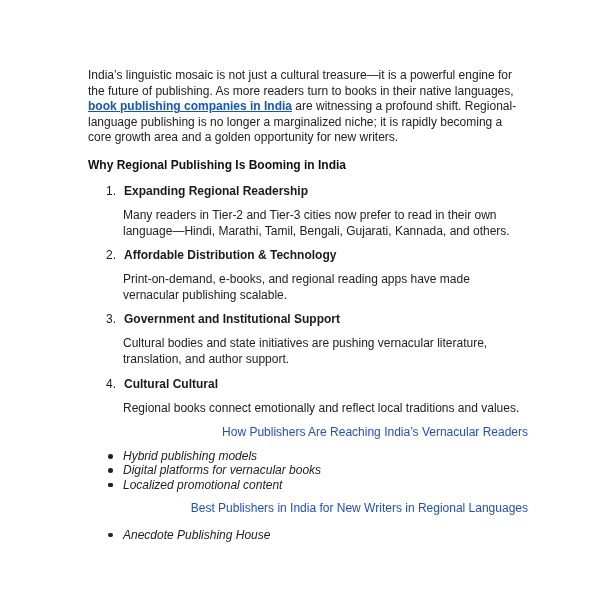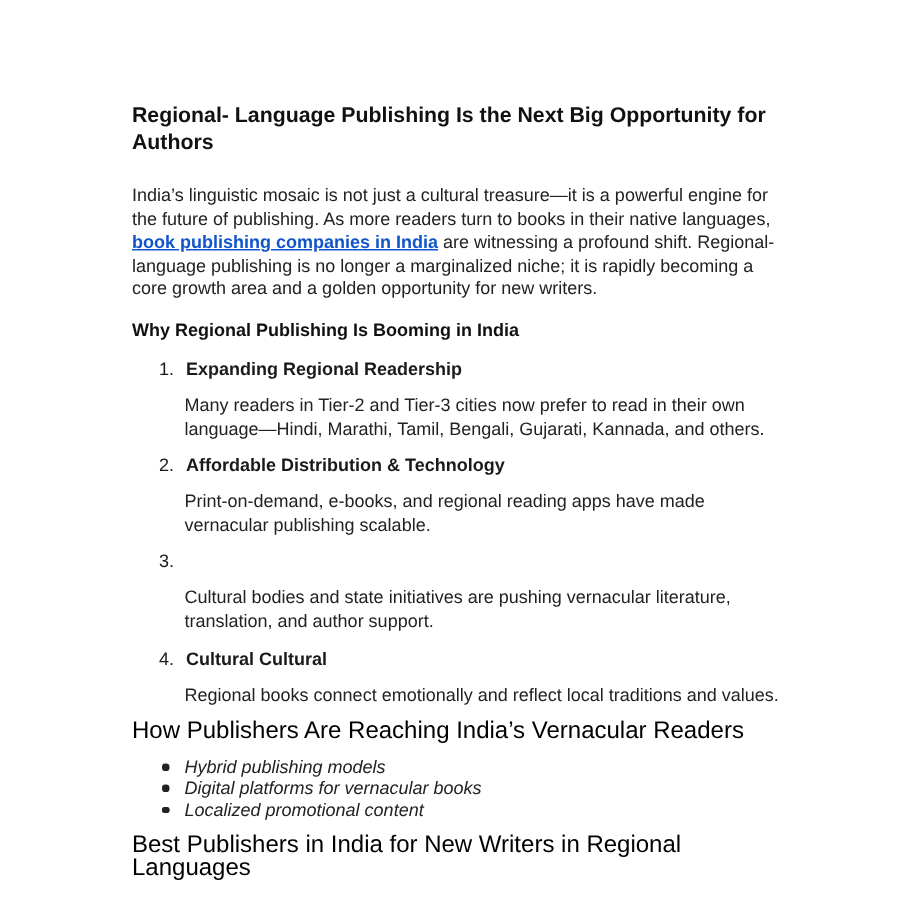--- a/index.html
+++ b/index.html
@@ -14,33 +14,32 @@
   .p { font-size: 12px; line-height: 15.6px; margin: 0 0 12px 0; color: #222; }
   .link { color: #1155cc; font-weight: bold; text-decoration: underline; }
   .h2 { font-weight: bold; font-size: 12px; line-height: 15px; margin: 0 0 11px 0; color: #111; }
   .olist { margin: 0; padding: 0; list-style: none; }
   .oitem { margin: 0 0 0 0; }
   .ohead { display: flex; font-size: 12px; line-height: 15px; margin-bottom: 9px; }
   .onum { width: 36px; text-align: right; padding-right: 0; box-sizing: border-box; }
   .onum span { display: inline-block; width: 18px; text-align: left; margin-left: 18px; }
   .otitle { font-weight: bold; }
   .odesc { font-size: 12px; line-height: 15.6px; margin: 0 0 9px 35px; color: #222; }
-  .plain { font-size: 16px; line-height: 15px; margin: 0 0 9px 0; color: #000000; }
+  .plain { font-size: 12px; line-height: 15px; margin: 0 0 9px 0; color: #1d4ed8; text-align: right; }
   .ulist { margin: 0 0 9px 0; padding: 0; list-style: none; font-style: italic; }
   .uitem { display: flex; font-size: 12px; line-height: 14.2px; color: #222; }
   .bullet { width: 35px; position: relative; }
   .bullet::before {
     content: ""; position: absolute; left: 20px; top: 5px; width: 4.5px; height: 4.5px; border-radius: 50%; background: #222;
   }
 </style>
 </head>
 <body>
 
 <div class="page">
-  <div class="title">Regional-  Language Publishing Is the Next Big Opportunity for Authors</div>
 
   <p class="p"><span>India’s linguistic mosaic is not just a cultural treasure—it is a powerful engine for the future of publishing. As more readers turn to books in their native languages, </span><a class="link">book publishing companies in India</a><span> are witnessing a profound shift. Regional-language publishing is no longer a marginalized niche; it is rapidly becoming a core growth area and a golden opportunity for new writers.</span></p>
 
   <div class="h2">Why Regional Publishing Is Booming in India</div>
 
   <ol class="olist">
     <li class="oitem">
       <div class="ohead">
           <div class="onum"><span>1.</span></div>
           <span class="otitle">Expanding Regional Readership</span>
@@ -50,20 +49,21 @@
     <li class="oitem">
       <div class="ohead">
           <div class="onum"><span>2.</span></div>
           <span class="otitle">Affordable Distribution &amp; Technology</span>
         </div>
       <div class="odesc">Print-on-demand, e-books, and regional reading apps have made vernacular publishing scalable.</div>
     </li>
     <li class="oitem">
       <div class="ohead">
           <div class="onum"><span>3.</span></div>
+          <span class="otitle">Government and Institutional Support</span>
         </div>
       <div class="odesc">Cultural bodies and state initiatives are pushing vernacular literature, translation, and author support.</div>
     </li>
     <li class="oitem">
       <div class="ohead">
           <div class="onum"><span>4.</span></div>
           <span class="otitle">Cultural Cultural</span>
         </div>
       <div class="odesc">Regional books connect emotionally and reflect local traditions and values.</div>
     </li>

